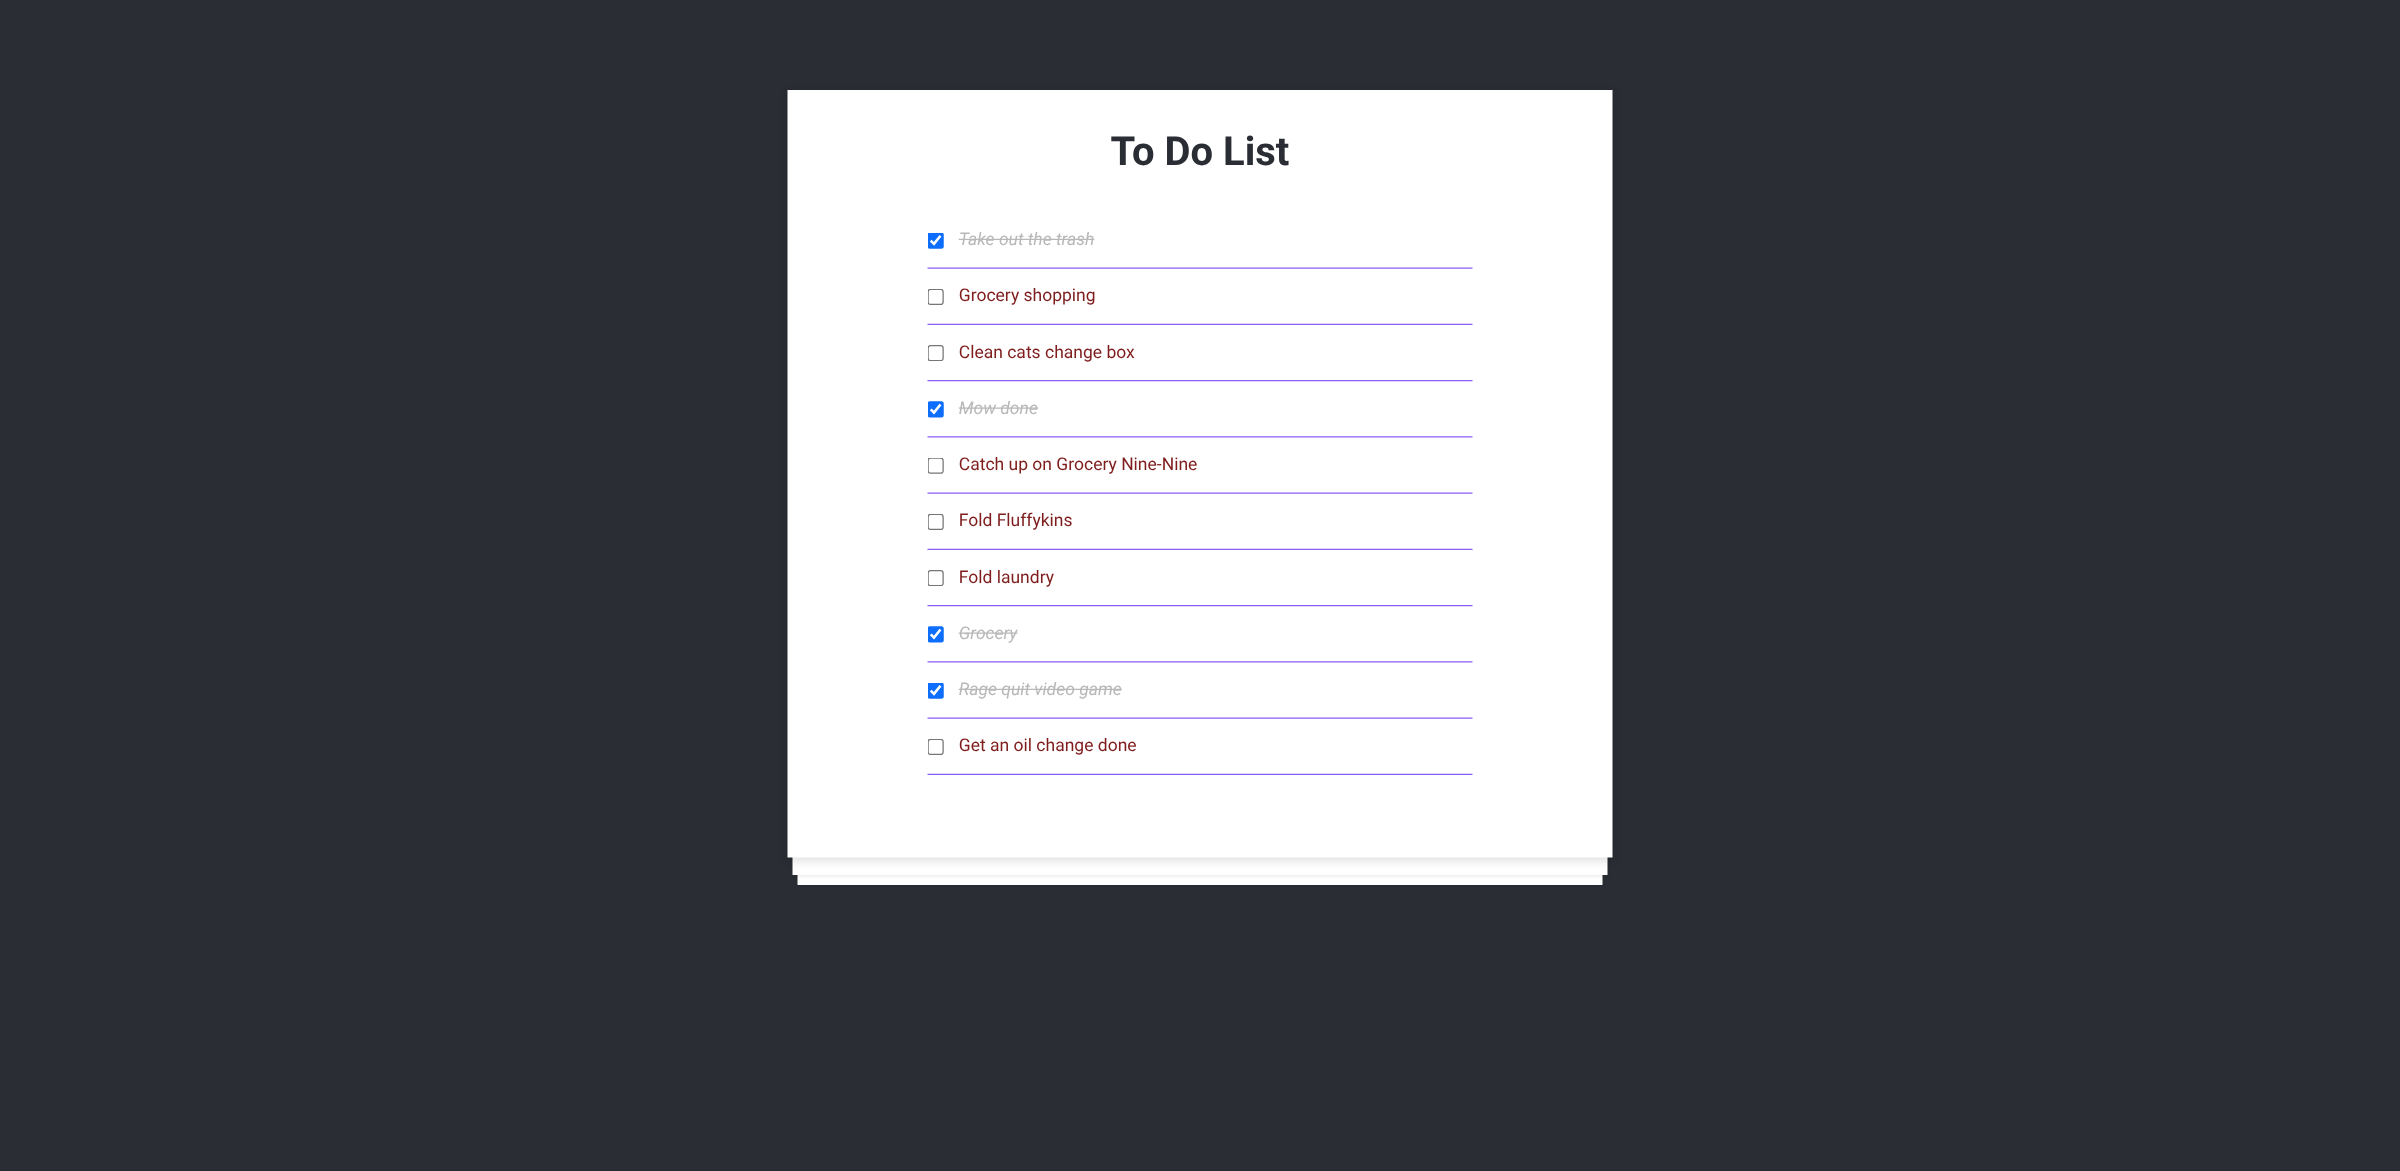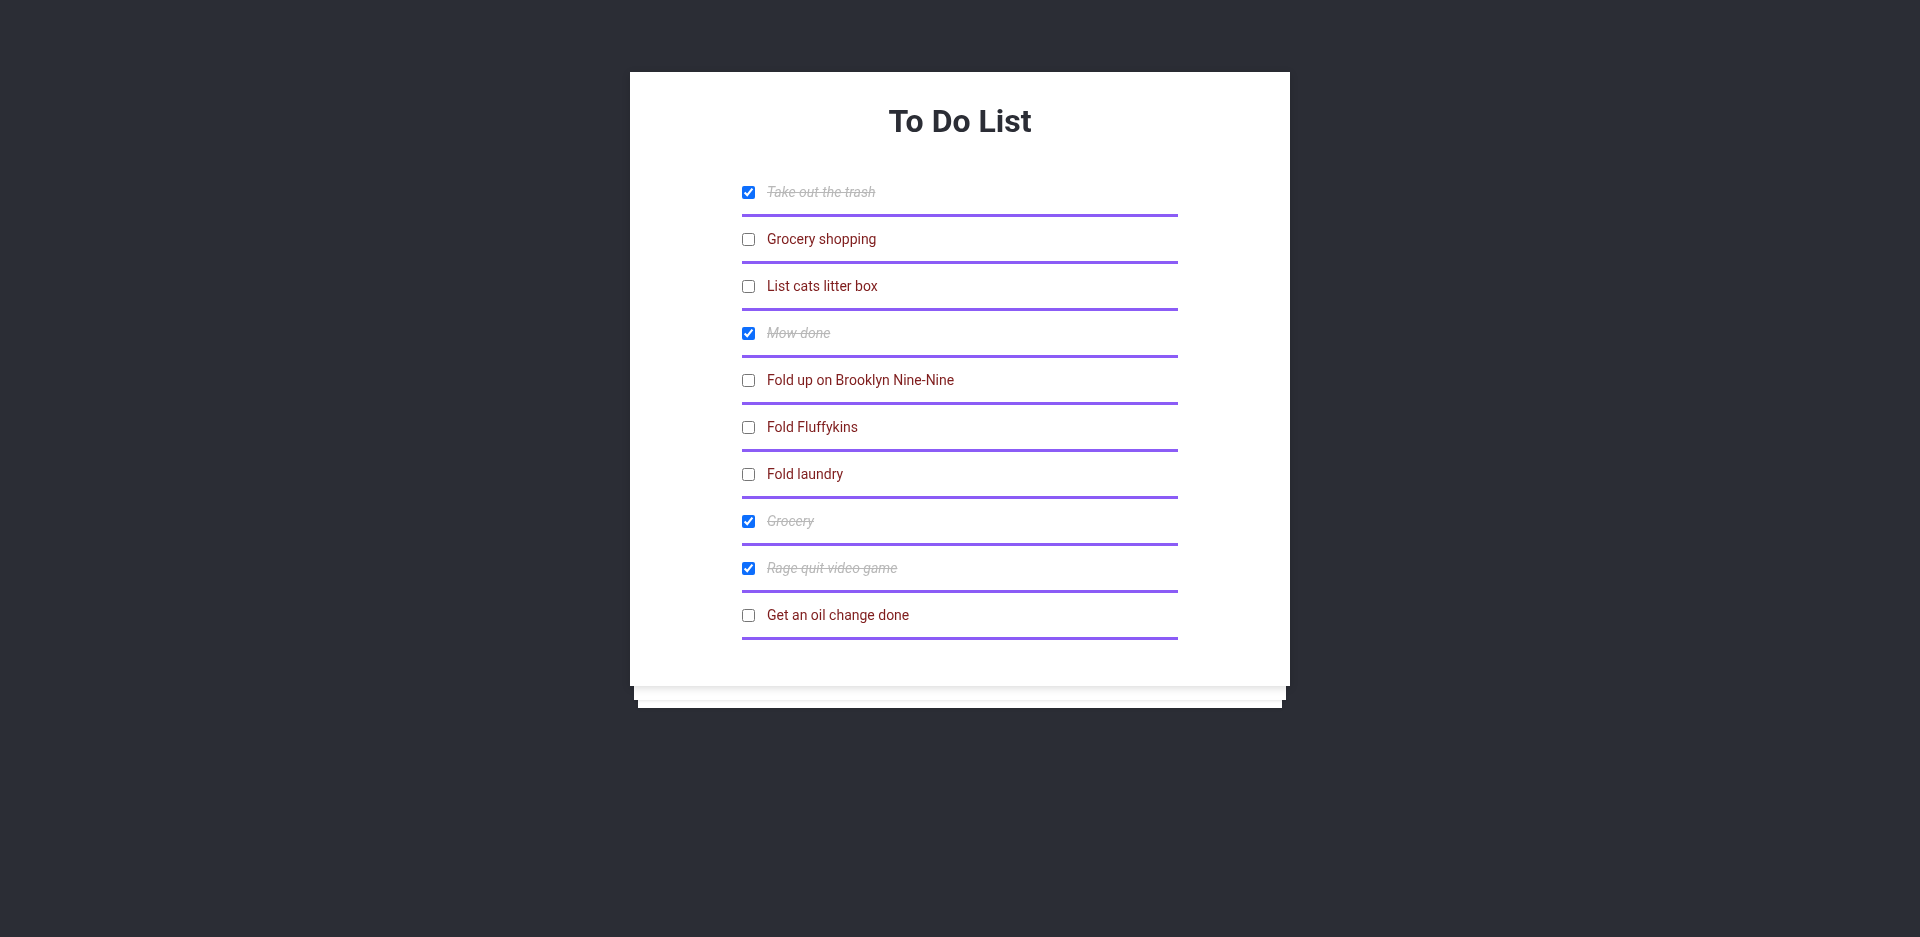--- a/index.html
+++ b/index.html
@@ -64,21 +64,21 @@
     
     .todo-list {
       list-style: none;
       padding: 0 56px;
     }
     
     .todo-item {
       display: flex;
       align-items: center;
       padding: 14px 0;
-      border-bottom: 3px solid #8b5cf6;
+      border-bottom: 1px solid #8b5cf6;
     }
     
     .todo-checkbox {
       width: 13px;
       height: 13px;
       margin-right: 12px;
       cursor: pointer;
       accent-color: #0d6efd;
     }
     
@@ -106,29 +106,29 @@
         <li class="todo-item">
           <input type="checkbox" class="todo-checkbox" checked="" style="">
           <span class="todo-label completed">Take out the trash</span>
         </li>
         <li class="todo-item">
           <input type="checkbox" class="todo-checkbox" style="">
           <span class="todo-label">Grocery shopping</span>
         </li>
         <li class="todo-item">
           <input type="checkbox" class="todo-checkbox" style="">
-          <span class="todo-label">List cats litter box</span>
+          <span class="todo-label">Clean cats change box</span>
         </li>
         <li class="todo-item">
           <input type="checkbox" class="todo-checkbox" checked="" style="">
           <span class="todo-label completed">Mow done</span>
         </li>
         <li class="todo-item">
           <input type="checkbox" class="todo-checkbox" style="">
-          <span class="todo-label">Fold up on Brooklyn Nine-Nine</span>
+          <span class="todo-label">Catch up on Grocery Nine-Nine</span>
         </li>
         <li class="todo-item">
           <input type="checkbox" class="todo-checkbox" style="">
           <span class="todo-label">Fold Fluffykins</span>
         </li>
         <li class="todo-item">
           <input type="checkbox" class="todo-checkbox" style="">
           <span class="todo-label">Fold laundry</span>
         </li>
         <li class="todo-item">

